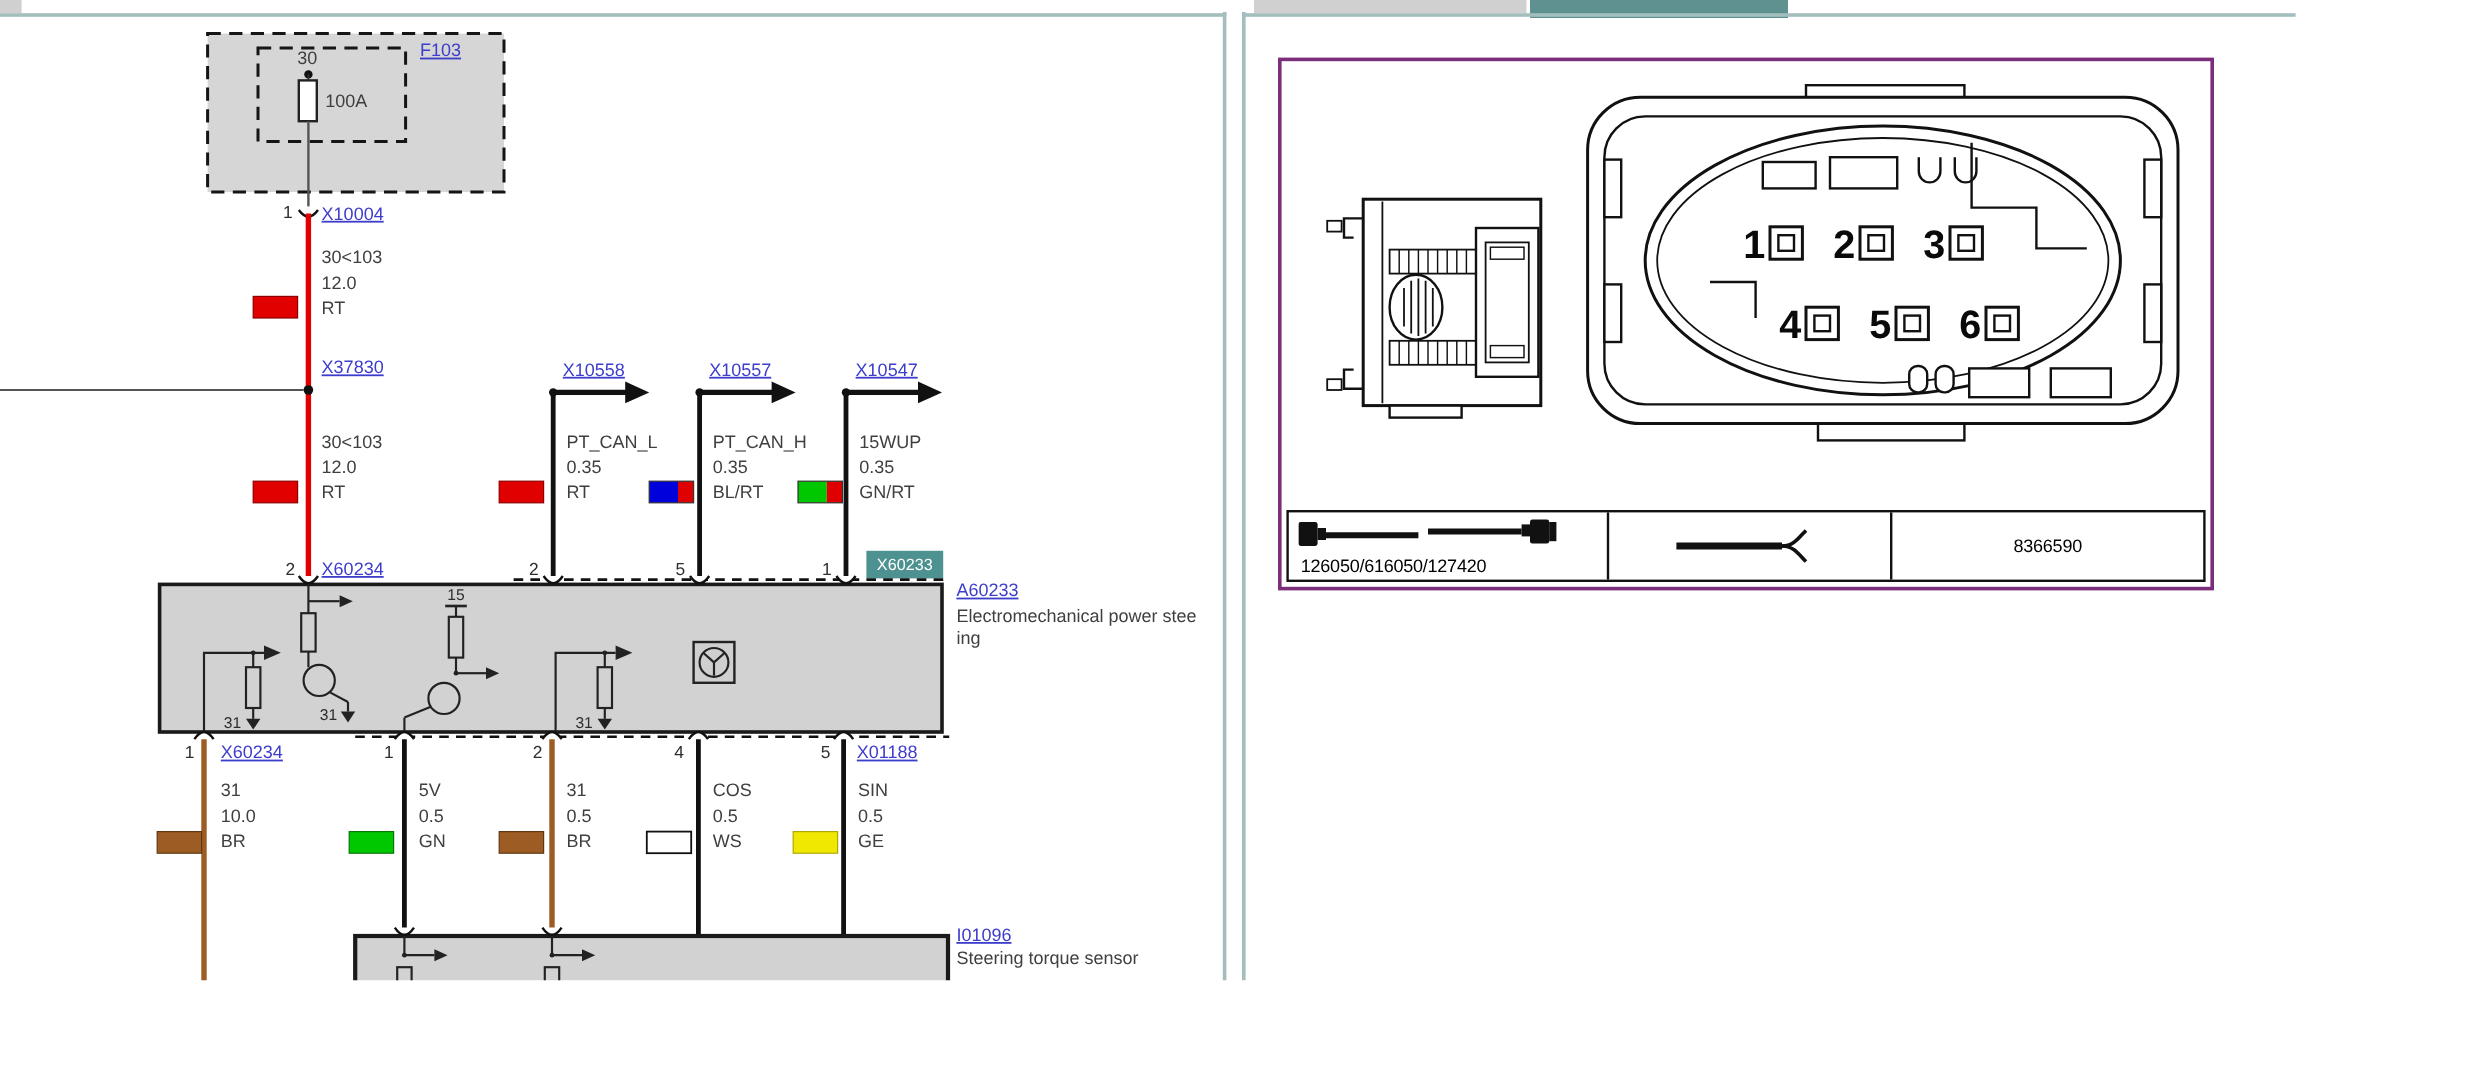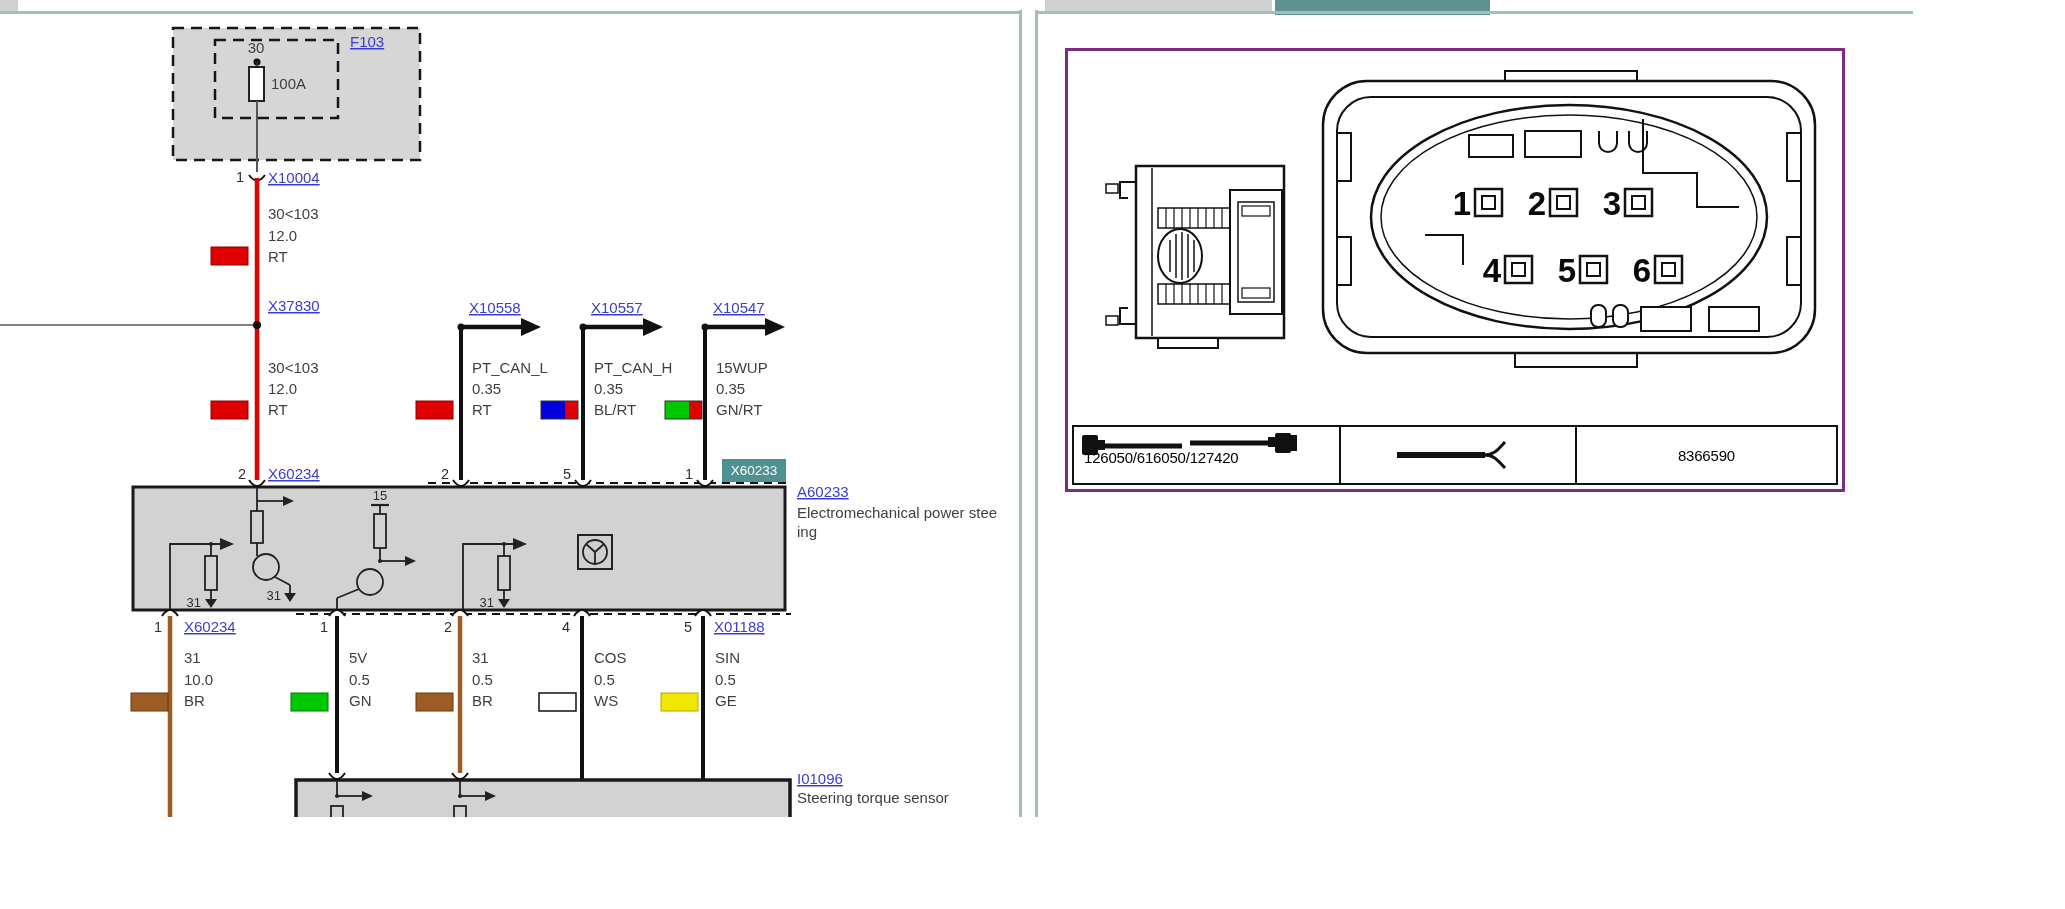--- a/index.html
+++ b/index.html
@@ -14,21 +14,21 @@
   
   .pbox{position:absolute;left:1065px;top:48px;width:780px;height:444px;
         border:3px solid #7c2d7c;background:#fff;box-sizing:border-box}
   .footer-strip{position:absolute;left:4px;right:4px;bottom:4px;height:60px;
                 border:2.5px solid #111;display:flex;box-sizing:border-box;background:#fff}
   .fcell{position:relative;box-sizing:border-box}
   .fcell1{width:35%;border-right:2.5px solid #111}
   .fcell2{width:31%;border-right:2.5px solid #111;display:flex;align-items:center;justify-content:center}
   .fcell3{width:34%;display:flex;align-items:center;justify-content:center}
   .ftr-txt{font-size:15px;color:#000000;letter-spacing:-0.2px}
-  .cable-caption{position:absolute;left:10px;bottom:17px}
+  .cable-caption{position:absolute;left:10px;bottom:2px}
   
   svg text{font-family:"Liberation Sans",sans-serif;font-size:15px;fill:#3f3f3f}
   text.lnk{fill:#3d3dcb;text-decoration:underline}
   text.pin{fill:#2e2e2e;font-size:14.5px}
   text.g31{font-size:13px;fill:#2e2e2e}
   text.big{font-size:33px;font-weight:bold;fill:#0a0a0a}
   text.badge{fill:#ffffff;font-size:13.5px}
 </style>
 </head>
 <body>

